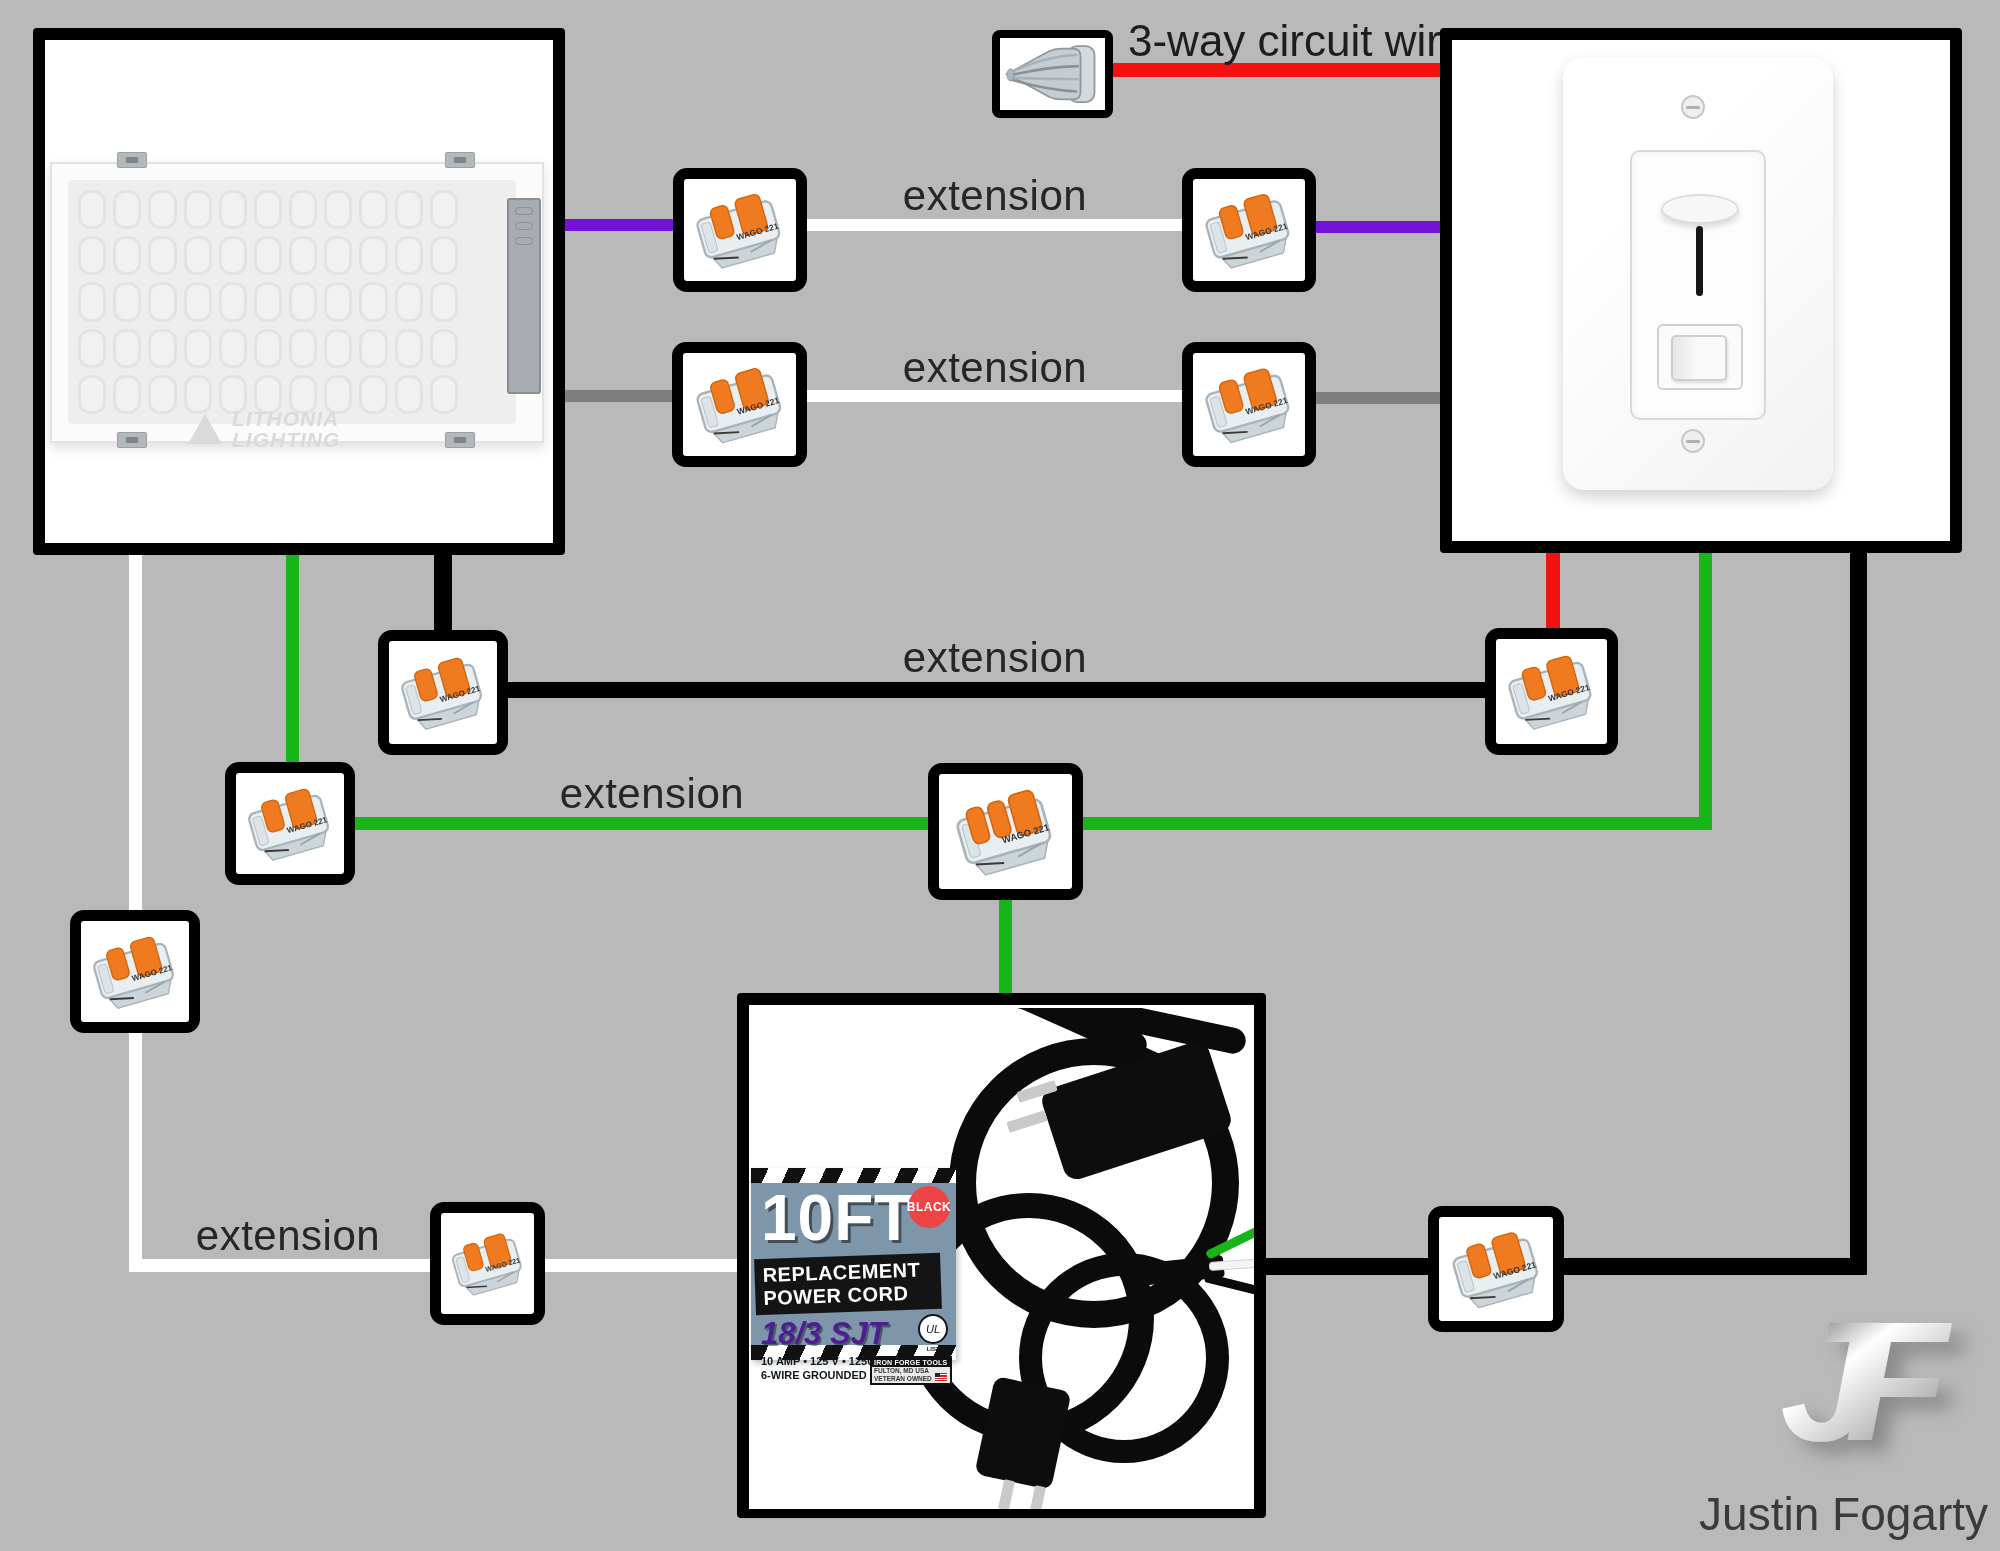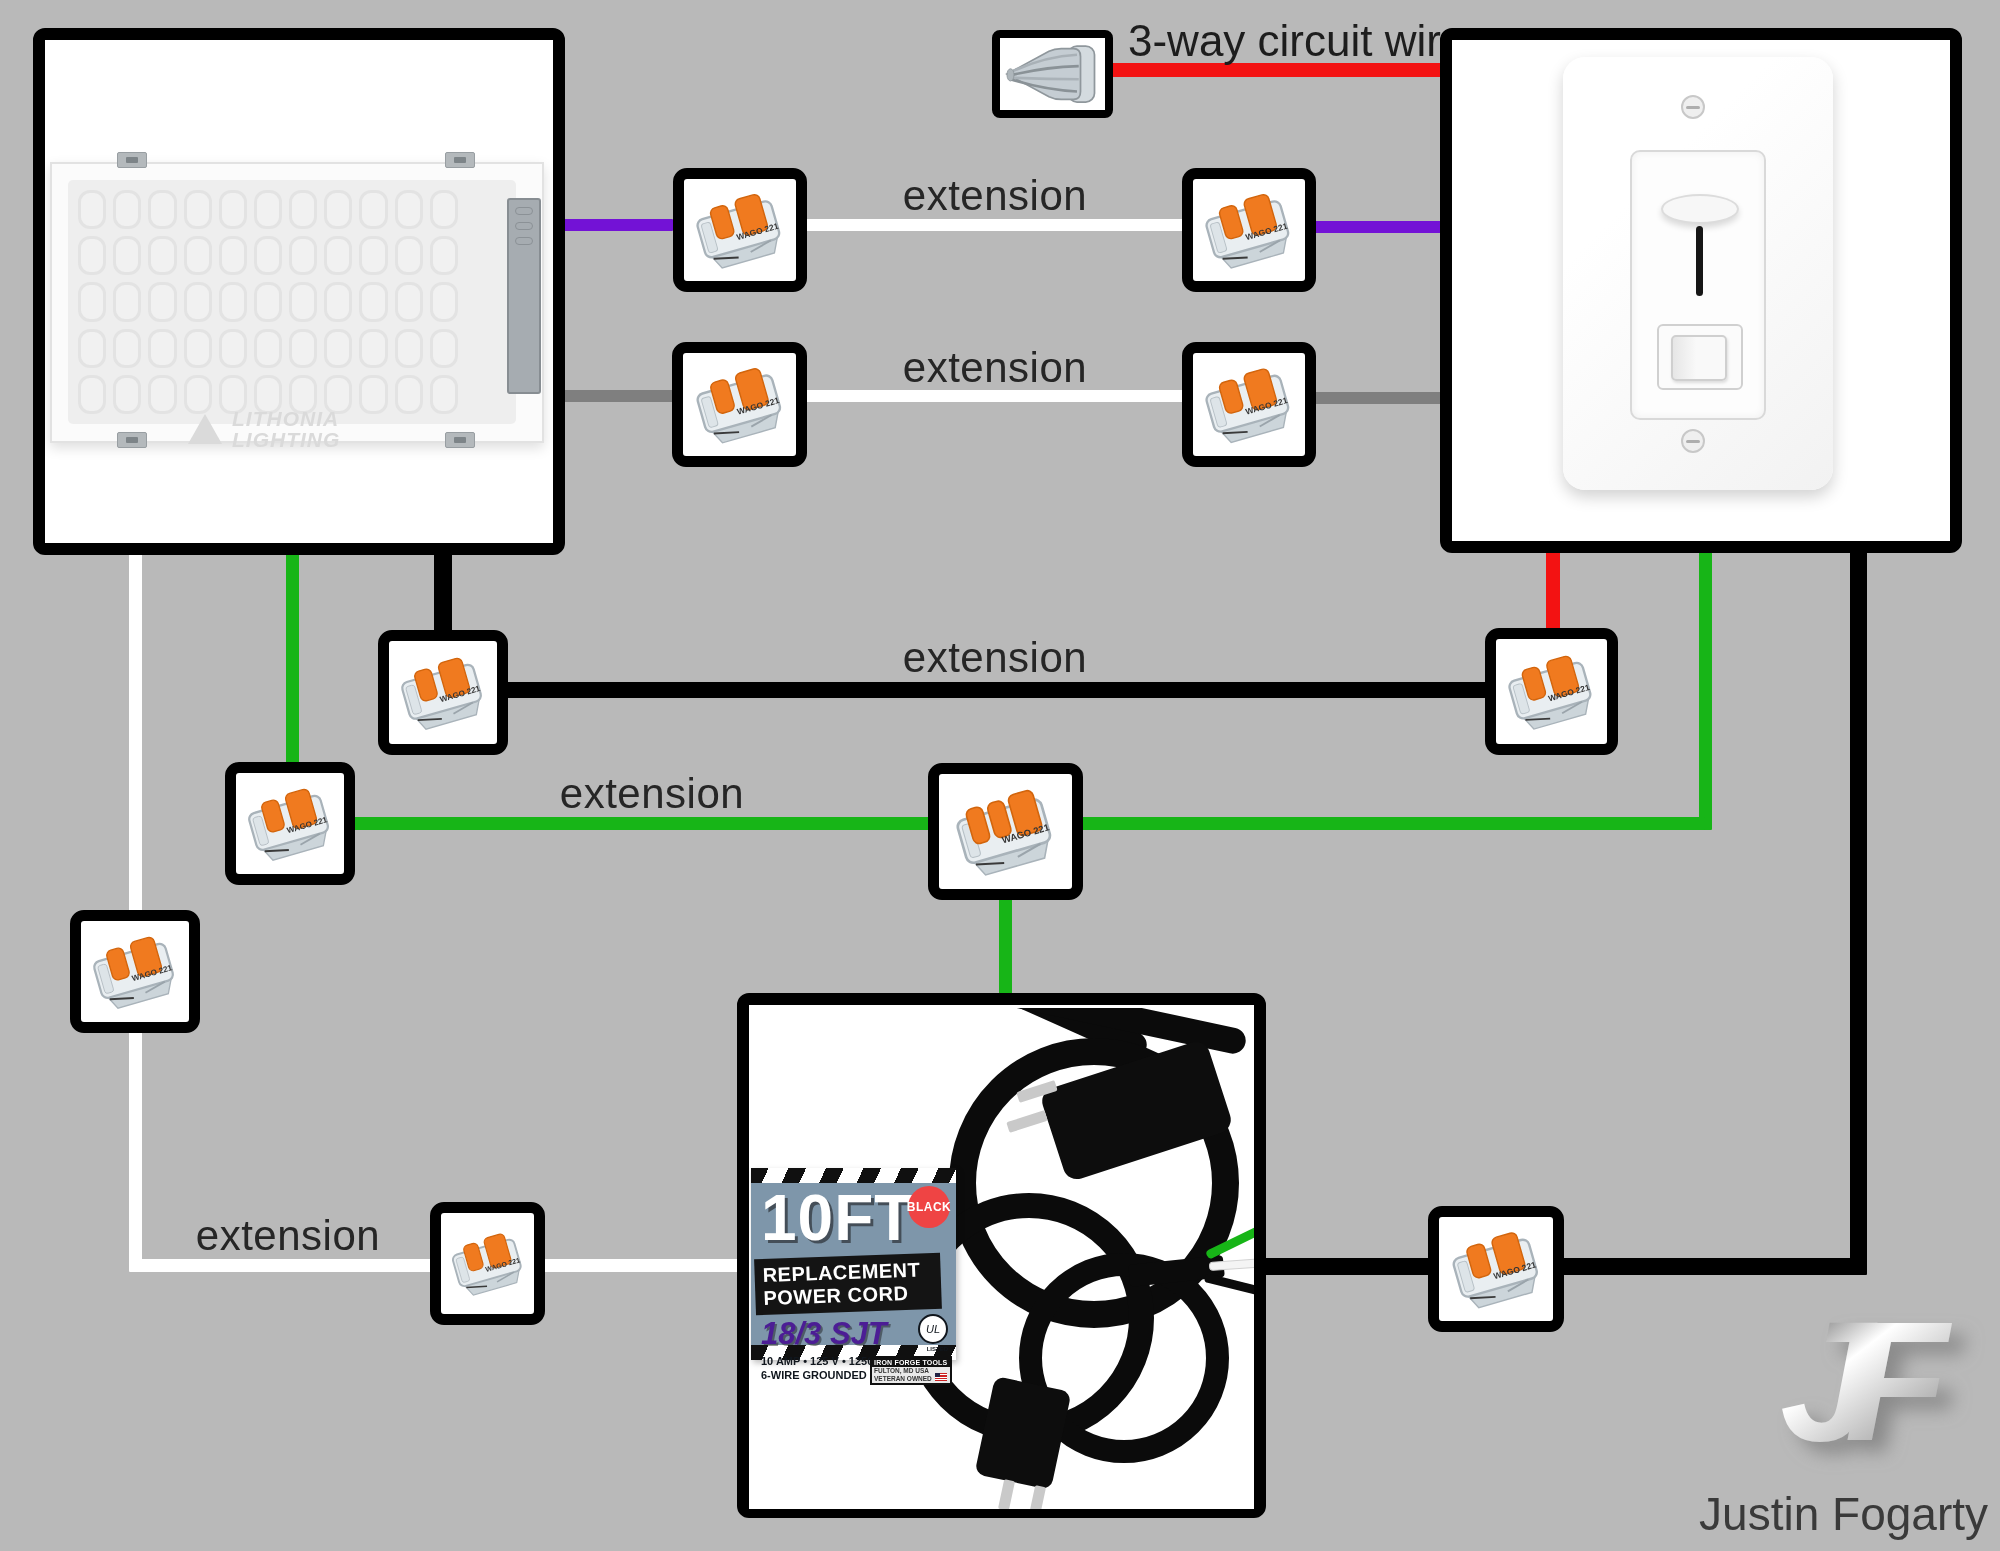--- a/index.html
+++ b/index.html
@@ -1,21 +1,21 @@
 <!DOCTYPE html>
 <html><head>
 <meta charset="utf-8">
 <style>
   html,body{margin:0;padding:0;background:#9a9a9a;}
   *{box-sizing:border-box;}
   #canvas{position:relative;width:2000px;height:1551px;background:var(--bg,#b9b9b9);overflow:hidden;
           font-family:"Liberation Sans", sans-serif;}
   .abs{position:absolute;}
   
-  .itembox{position:absolute;background:#fff;border:12px solid #000;border-radius:12px;z-index:4;}
+  .itembox{position:absolute;background:#fff;border:12px solid #000;border-radius:4px;z-index:4;}
   .wago-box{position:absolute;background:#fff;border:11px solid #000;border-radius:14px;z-index:4;
             display:flex;align-items:center;justify-content:center;overflow:hidden;}
   .wago-box svg{width:92%;height:92%;}
   
   .wire{position:absolute;z-index:1;border-radius:1px;}
   
   .dlabel{position:absolute;z-index:3;color:#262626;font-size:42px;font-weight:400;
           letter-spacing:0.5px;text-align:center;white-space:nowrap;}
   .circuit-label{position:absolute;z-index:3;color:#1d1d1d;font-size:44px;white-space:nowrap;}
 

